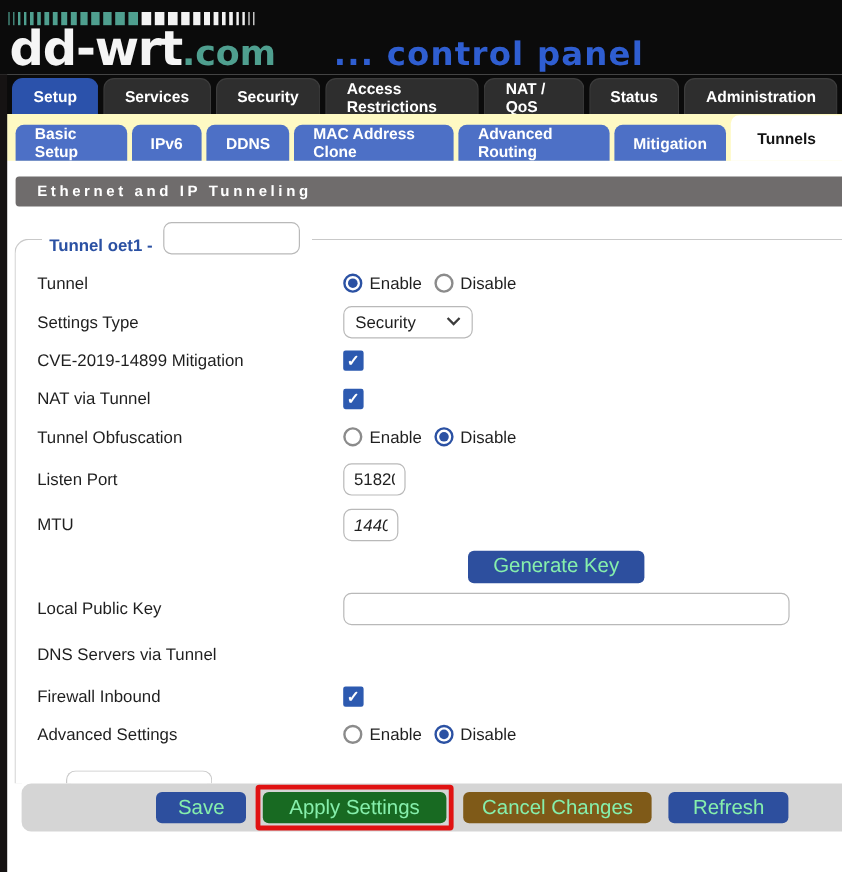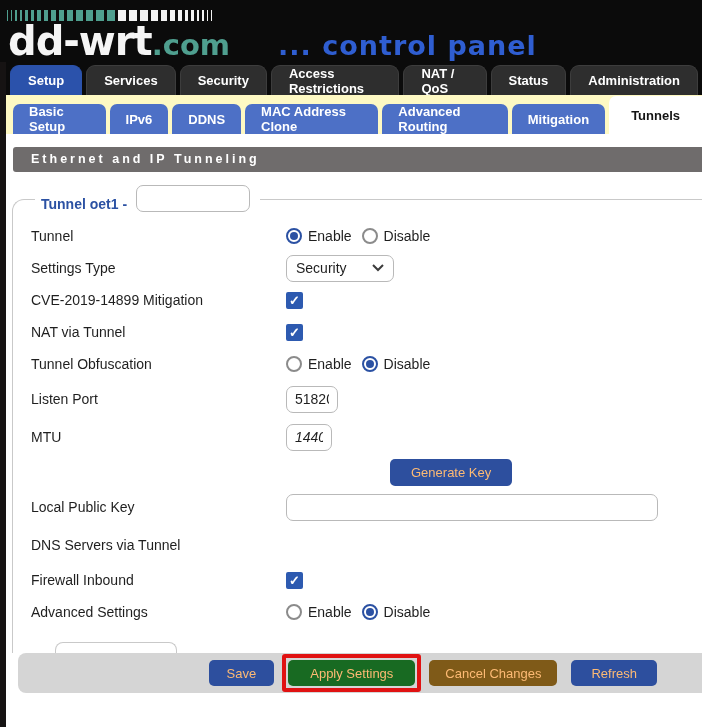--- a/index.html
+++ b/index.html
@@ -72,22 +72,22 @@
     display:inline-flex; align-items:center; justify-content:center; cursor:pointer; }
   .checkbox.on { background:#2d5ab0; border-color:#2d5ab0; }
   .checkbox.on::after { content:"\2713"; color:#fff; font-size:13px; font-weight:bold; line-height:1; }
 
   
   .select { width:108px; height:27px; border:1px solid #b9b9b9; border-radius:7px; background:#fff;
     display:flex; align-items:center; padding:0 9px; cursor:pointer; }
   .select .sel-txt { flex:1; font-size:14px; color:#1f1f1f; }
 
   .btn { display:inline-flex; align-items:center; justify-content:center; height:26px;
-    border:none; border-radius:5px; color:#fdba74; font-family:"Liberation Sans", sans-serif;
-    font-size:13px; cursor:pointer; }
+    border:none; border-radius:5px; color:#86efac; font-family:"Liberation Sans", sans-serif;
+    font-size:17px; cursor:pointer; }
   .btn-genkey { background:#2d4f9e; margin-left:104px; padding:0 21px; height:27px; }
 
   .partial-box { margin:14px 0 0 24px; width:122px; height:11px;
     border:1px solid #c9c9c9; border-bottom:none; border-radius:8px 8px 0 0; background:#fff; }
 
   
   .footer { position:relative; z-index:4; margin-left:12px; width:calc(100% - 12px); height:40px;
     background:#d5d5d5; border-radius:8px 0 0 8px; display:flex; align-items:center;
     justify-content:flex-end; padding-right:45px; }
   .btn-save, .btn-refresh { background:#2d4f9e; padding:0 18px; }

